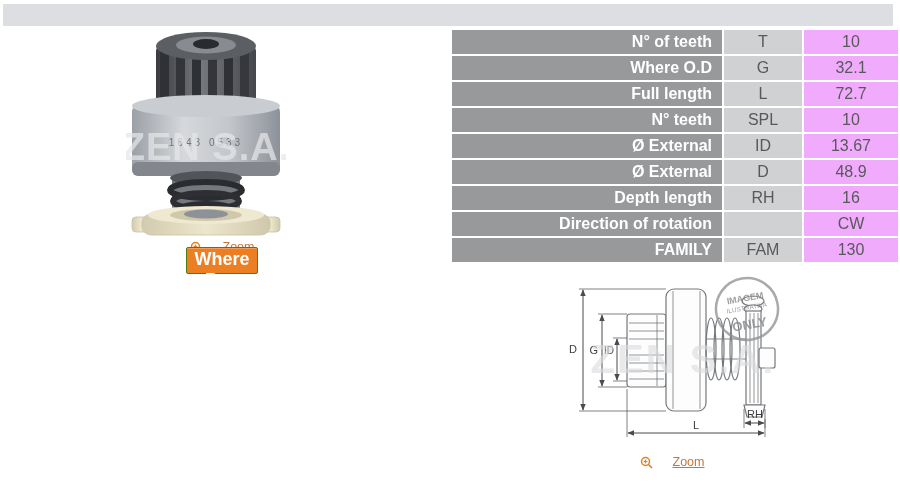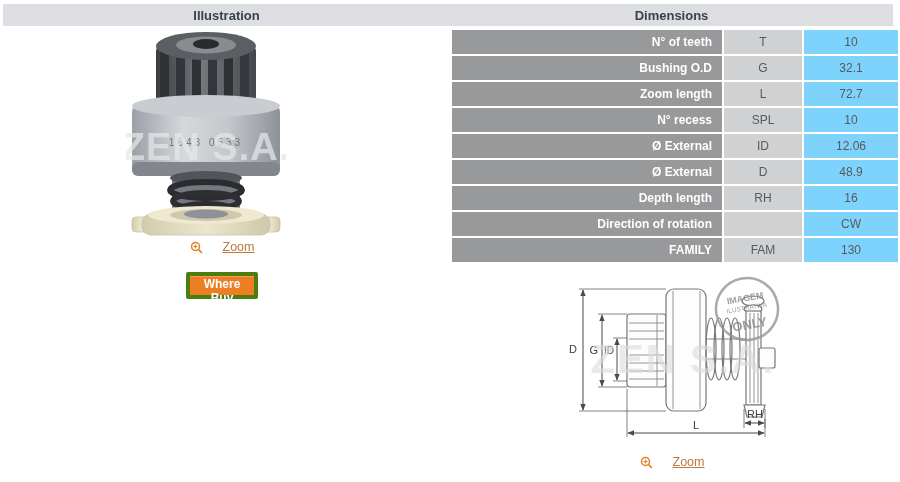--- a/index.html
+++ b/index.html
@@ -15,42 +15,40 @@
   .hc-right{flex:1;}
   
   .photo-wrap{position:absolute;left:126px;top:28px;width:160px;height:212px;cursor:pointer;}
   
   .zoom-link{position:absolute;display:flex;align-items:center;justify-content:center;gap:20px;
     font-size:12.5px;color:#c0773c;cursor:pointer;text-decoration:underline;}
   .zoom-photo{left:142px;top:240px;width:160px;height:14px;}
   .zoom-drawing{left:592px;top:455px;width:160px;height:14px;}
   .zoom-icon{flex:0 0 auto;}
   
-  .where-buy{position:absolute;left:186px;top:272px;width:72px;height:27px;
-    background:#ec7e23;border:4px solid #4d7c0f;border-radius:2px;
-    color:#ffffff;font-weight:bold;font-size:12px;font-family:"Liberation Sans",sans-serif;
+  .where-buy{position:absolute;left:186px;top:247px;width:72px;height:27px;
+    background:#ec7e23;border:1px solid #4d7c0f;border-radius:2px;
+    color:#ffffff;font-weight:bold;font-size:18px;font-family:"Liberation Sans",sans-serif;
     cursor:pointer;box-shadow:inset 0 1px 0 rgba(255,255,255,.25);}
   
   .dim-table{position:absolute;top:30px;left:452px;width:444px;
     display:grid;grid-template-columns:270px 78px 94px;grid-auto-rows:24px;gap:2px;}
   .dim-row{display:contents;}
-  .cell{display:flex;align-items:center;font-size:12px;}
+  .cell{display:flex;align-items:center;font-size:16px;}
   .cell.label{background:#98999b;color:#ffffff;font-weight:bold;justify-content:flex-end;padding-right:10px;}
   .cell.symbol{background:#d0d1d3;color:#58595b;justify-content:center;}
-  .cell.value{background:#7dd3fc;color:#58595b;justify-content:center;}
+  .cell.value{background:#f0abfc;color:#58595b;justify-content:center;}
   
   .drawing-wrap{position:absolute;left:553px;top:265px;width:245px;height:200px;cursor:pointer;}
   svg text{font-family:"Liberation Sans",sans-serif;}
 </style>
 </head>
 <body>
 
 <div class="header">
-  <div class="header-cell hc-left">Illustration</div>
-  <div class="header-cell hc-right">Dimensions</div>
 </div>
 
 <div class="photo-wrap">
   <svg width="160" height="212" viewBox="0 0 160 212">
     <defs>
       <linearGradient id="gBody" x1="0" y1="0" x2="1" y2="0">
         <stop offset="0" stop-color="#9ba0a7"></stop>
           <stop offset="0.35" stop-color="#d6d8db"></stop>
         <stop offset="0.65" stop-color="#c4c7cb"></stop>
           <stop offset="1" stop-color="#8d929a"></stop>
@@ -120,38 +118,38 @@
 
 <button class="where-buy">Where Buy</button>
 
 <div class="dim-table">
   <div class="dim-row">
     <div class="cell label">N° of teeth</div>
     <div class="cell symbol">T</div>
     <div class="cell value">10</div>
   </div>
   <div class="dim-row">
-    <div class="cell label">Bushing O.D</div>
+    <div class="cell label">Where O.D</div>
     <div class="cell symbol">G</div>
     <div class="cell value">32.1</div>
   </div>
   <div class="dim-row">
-    <div class="cell label">Zoom length</div>
+    <div class="cell label">Full length</div>
     <div class="cell symbol">L</div>
     <div class="cell value">72.7</div>
   </div>
   <div class="dim-row">
-    <div class="cell label">N° recess</div>
+    <div class="cell label">N° teeth</div>
     <div class="cell symbol">SPL</div>
     <div class="cell value">10</div>
   </div>
   <div class="dim-row">
     <div class="cell label">Ø External</div>
     <div class="cell symbol">ID</div>
-    <div class="cell value">12.06</div>
+    <div class="cell value">13.67</div>
   </div>
   <div class="dim-row">
     <div class="cell label">Ø External</div>
     <div class="cell symbol">D</div>
     <div class="cell value">48.9</div>
   </div>
   <div class="dim-row">
     <div class="cell label">Depth length</div>
     <div class="cell symbol">RH</div>
     <div class="cell value">16</div>

